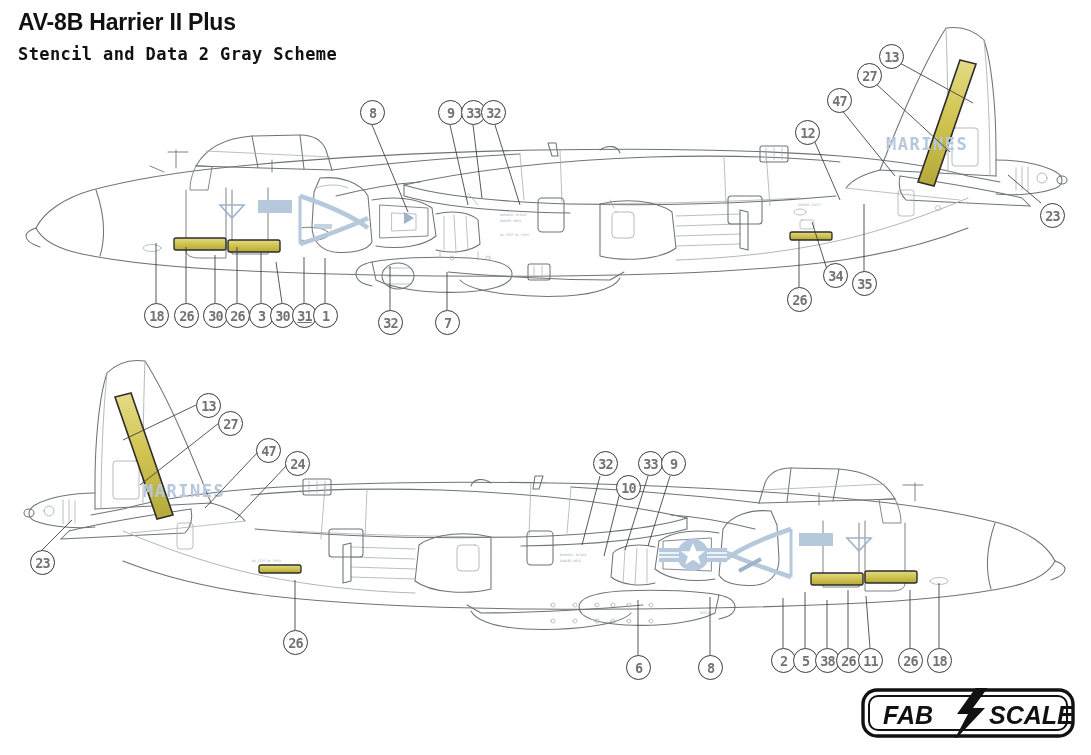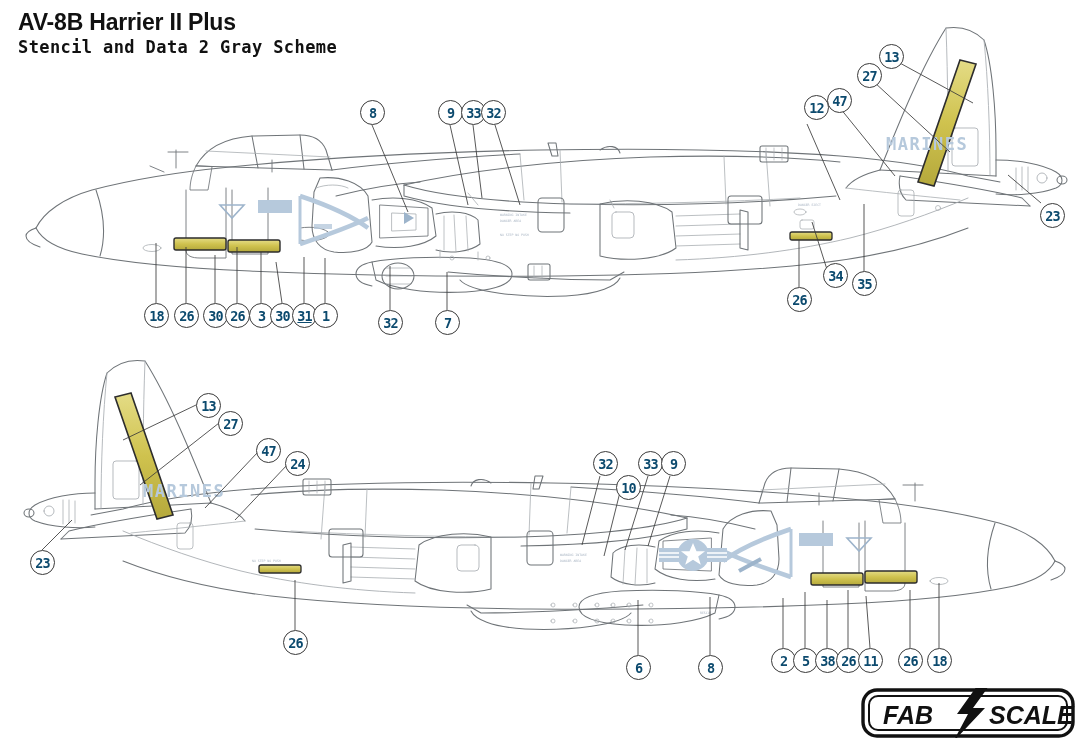--- a/index.html
+++ b/index.html
@@ -5,29 +5,29 @@
   html,body{margin:0;padding:0;background:#fff;}
   body{width:1091px;height:755px;position:relative;overflow:hidden;
        font-family:"DejaVu Sans Mono",monospace;}
   #sheet{position:absolute;inset:0;background:#ffffff;padding-left:23px;}
 
   
   .title-block{position:absolute;left:18px;top:10px;}
   .title-main{font-family:"Liberation Sans",sans-serif;font-weight:bold;
               font-size:23px;color:#111;letter-spacing:-.2px;line-height:1.05;}
   .title-sub{font-family:"DejaVu Sans Mono",monospace;font-weight:bold;
-             font-size:17px;color:#111;letter-spacing:.4px;margin-top:3px;}
+             font-size:17px;color:#111;letter-spacing:.4px;margin-top:10px;}
   svg.art{position:absolute;left:0;top:0;overflow:visible;}
 
   
   .callout{position:absolute;width:25px;height:25px;border-radius:50%;
            background:#fff;border:1.4px solid #3a3a3a;
            display:flex;align-items:center;justify-content:center;
            font-family:"DejaVu Sans Mono",monospace;font-weight:bold;
-           font-size:13.5px;color:#0c4a6e;box-sizing:border-box;
+           font-size:13.5px;color:#737373;box-sizing:border-box;
            letter-spacing:-1px;z-index:40;}
 
   
   .logo{position:absolute;left:861px;top:688px;width:214px;height:50px;z-index:45;}
 </style>
 </head>
 <body>
 
 <div id="sheet" style="background: rgb(255, 255, 255);">
 
@@ -362,21 +362,21 @@
   </svg>
 
   <div id="callout-layer">
       <div class="callout" style="left: 360px; top: 100px;">8</div>
       <div class="callout" style="left: 438px; top: 100px;">9</div>
       <div class="callout" style="left: 461px; top: 100px;">33</div>
       <div class="callout" style="left: 481px; top: 100px;">32</div>
       <div class="callout" style="left: 879px; top: 44px;">13</div>
       <div class="callout" style="left: 857px; top: 63px;">27</div>
       <div class="callout" style="left: 827px; top: 88px;">47</div>
-      <div class="callout" style="left: 795px; top: 95px; margin-left: 9px;">12</div>
+      <div class="callout" style="left: 795px; top: 120px;">12</div>
       <div class="callout" style="left: 1040px; top: 203px;">23</div>
       <div class="callout" style="left: 144px; top: 303px;">18</div>
       <div class="callout" style="left: 174px; top: 303px;">26</div>
       <div class="callout" style="left: 203px; top: 303px;">30</div>
       <div class="callout" style="left: 225px; top: 303px;">26</div>
       <div class="callout" style="left: 249px; top: 303px;">3</div>
       <div class="callout" style="left: 270px; top: 303px;">30</div>
       <div class="callout" style="left: 292px; top: 303px; text-decoration: underline;">31</div>
       <div class="callout" style="left: 313px; top: 303px;">1</div>
       <div class="callout" style="left: 378px; top: 310px;">32</div>

